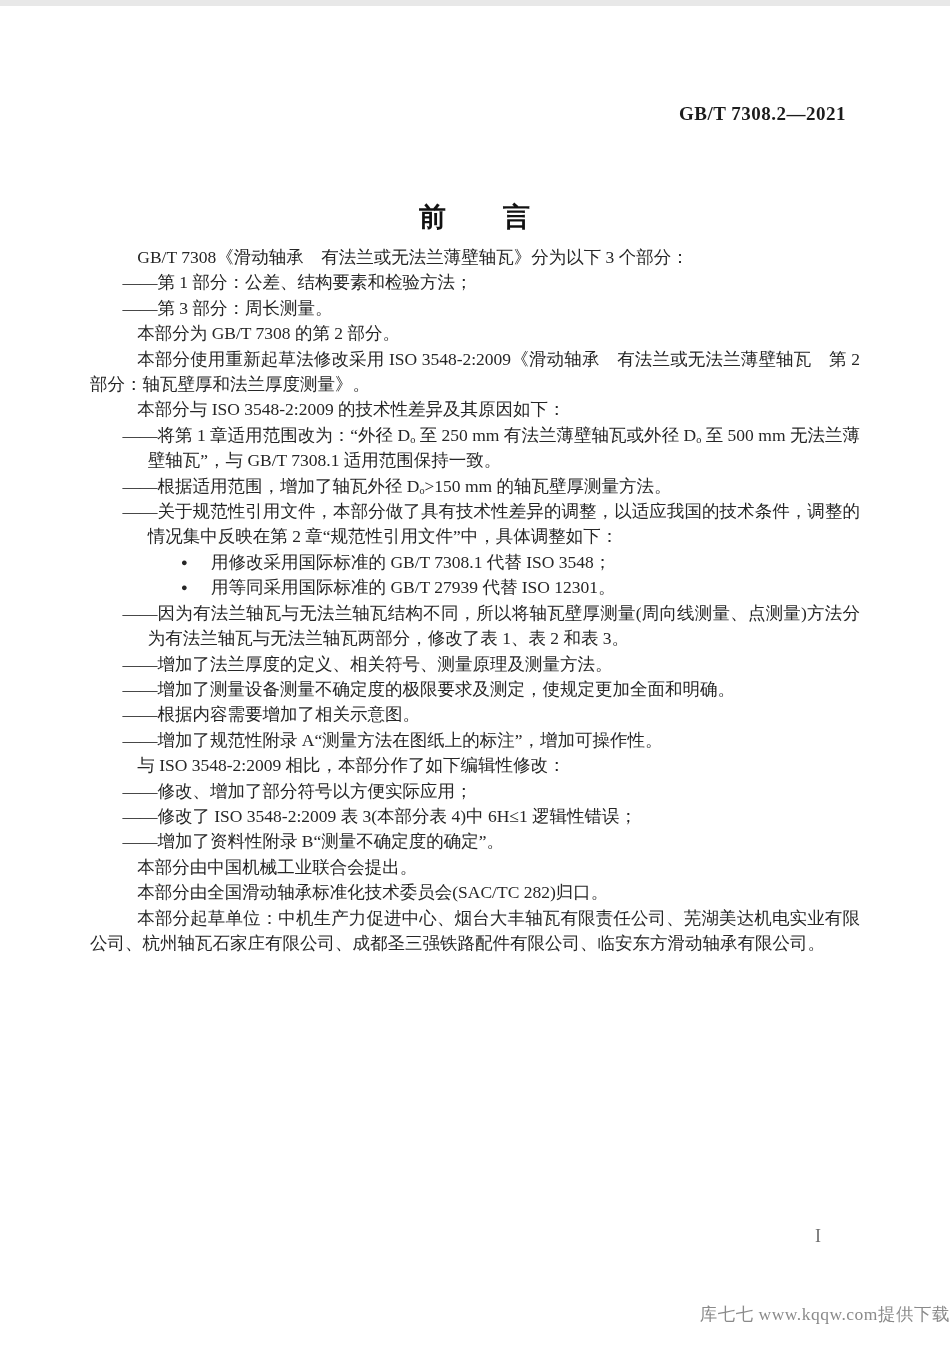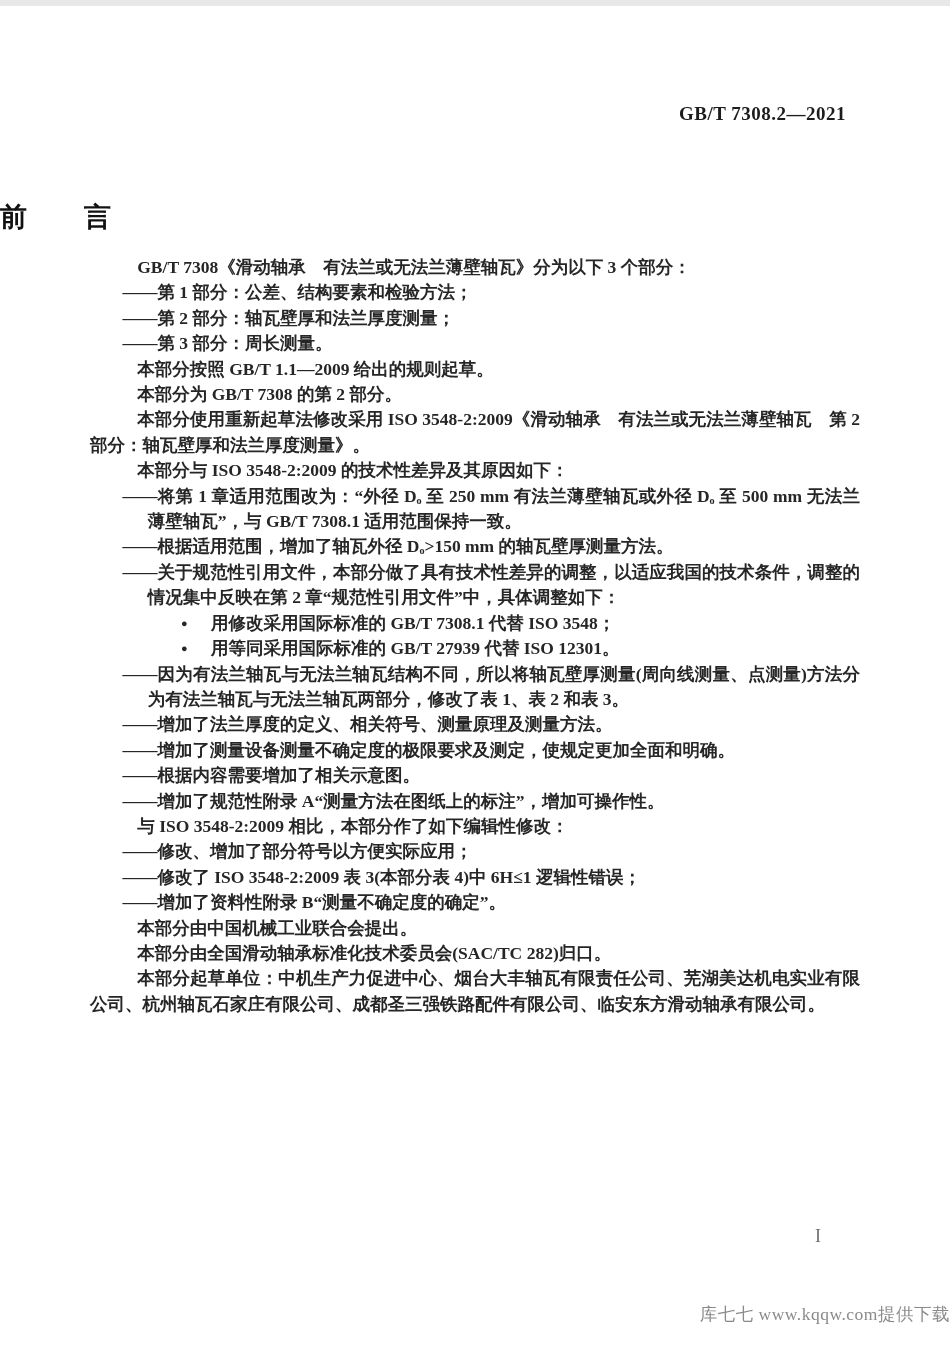--- a/index.html
+++ b/index.html
@@ -18,35 +18,34 @@
     font-size:19px;
     font-weight:bold;
     letter-spacing:0.5px;
     color:#1c1c1c;
     white-space:nowrap;
   }
   .doc-title{
     position:absolute;
     top:175px;left:0;
     width:100%;
-    text-align:left;
+    text-align:center;
     font-size:27px;
     font-weight:900;
     color:#111111;
     letter-spacing:1px;
   }
   .body-text{
     position:absolute;
-    left:90px;top:249px;
+    left:90px;top:239px;
     width:770px;
     font-size:17.5px;
     line-height:25.4px;
     text-align:justify;
     color:#262626;
-    font-weight:bold;
   }
   .line{margin:0;padding:0;}
   .para{text-indent:2.7em;}
   .dash{padding-left:3.3em;text-indent:-1.45em;}
   .bullet{padding-left:5.2em;}
   .bullet .marker{
     display:inline-block;
     width:30px;
     font-size:11px;
     vertical-align:2px;
@@ -75,23 +74,21 @@
 
 <div class="page">
 
   <div class="std-code">GB/T 7308.2—2021</div>
 
   <h1 class="doc-title">前　　言</h1>
 
   <div class="body-text">
       <div class="line para">GB/T 7308《滑动轴承　有法兰或无法兰薄壁轴瓦》分为以下 3 个部分：</div>
       <div class="line dash">——第 1 部分：公差、结构要素和检验方法；</div>
-      <div class="line dash">——第 2 部分：轴瓦壁厚和法兰厚度测量；</div>
       <div class="line dash">——第 3 部分：周长测量。</div>
-      <div class="line para">本部分按照 GB/T 1.1—2009 给出的规则起草。</div>
       <div class="line para">本部分为 GB/T 7308 的第 2 部分。</div>
       <div class="line para">本部分使用重新起草法修改采用 ISO 3548-2:2009《滑动轴承　有法兰或无法兰薄壁轴瓦　第 2 部分：轴瓦壁厚和法兰厚度测量》。</div>
       <div class="line para">本部分与 ISO 3548-2:2009 的技术性差异及其原因如下：</div>
       <div class="line dash">——将第 1 章适用范围改为：“外径 Dₒ 至 250 mm 有法兰薄壁轴瓦或外径 Dₒ 至 500 mm 无法兰薄壁轴瓦”，与 GB/T 7308.1 适用范围保持一致。</div>
       <div class="line dash">——根据适用范围，增加了轴瓦外径 Dₒ&gt;150 mm 的轴瓦壁厚测量方法。</div>
       <div class="line dash">——关于规范性引用文件，本部分做了具有技术性差异的调整，以适应我国的技术条件，调整的情况集中反映在第 2 章“规范性引用文件”中，具体调整如下：</div>
       <div class="line bullet"><span class="marker">●</span><span>用修改采用国际标准的 GB/T 7308.1 代替 ISO 3548；</span></div>
       <div class="line bullet"><span class="marker">●</span><span>用等同采用国际标准的 GB/T 27939 代替 ISO 12301。</span></div>
       <div class="line dash">——因为有法兰轴瓦与无法兰轴瓦结构不同，所以将轴瓦壁厚测量(周向线测量、点测量)方法分为有法兰轴瓦与无法兰轴瓦两部分，修改了表 1、表 2 和表 3。</div>
       <div class="line dash">——增加了法兰厚度的定义、相关符号、测量原理及测量方法。</div>

